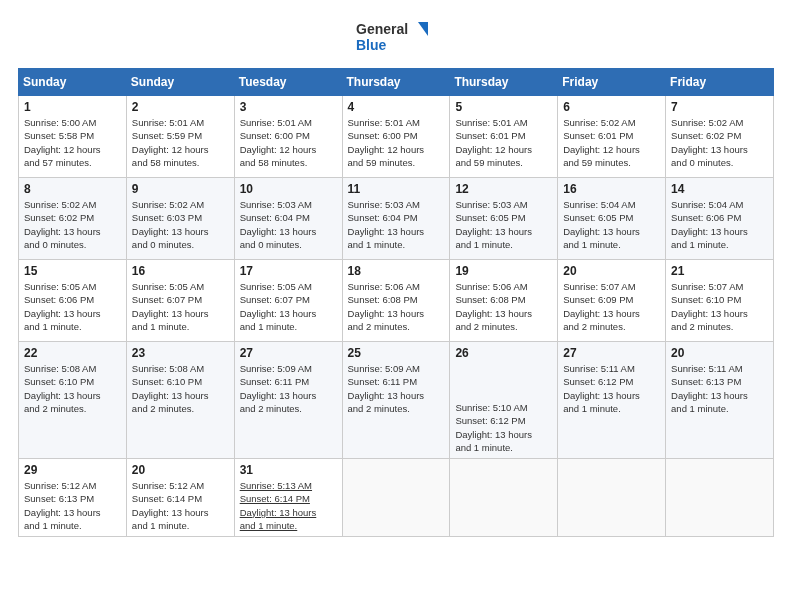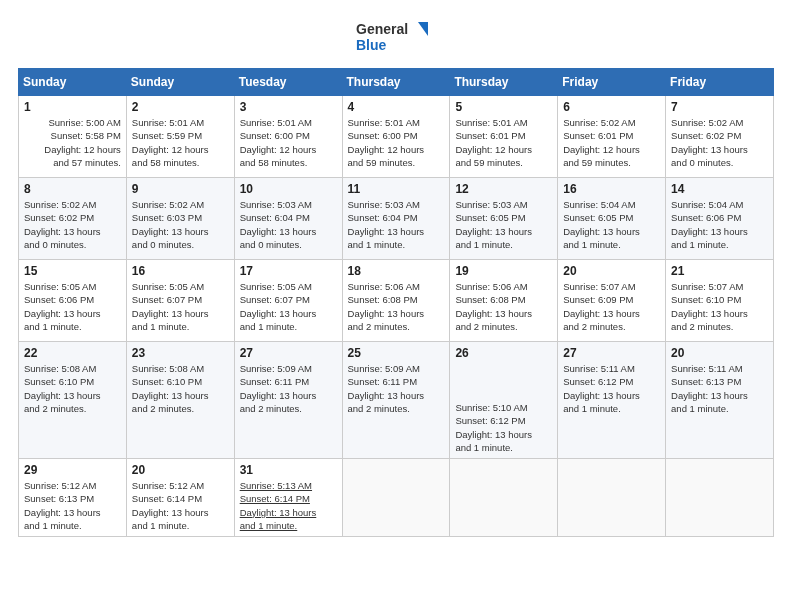--- a/index.html
+++ b/index.html
@@ -114,21 +114,21 @@
           <th>Thursday</th>
           <th>Thursday</th>
           <th>Friday</th>
           <th>Friday</th>
         </tr>
     </thead>
     <tbody id="calendar-body">
     <tr>
           <td>
             <span class="day-number">1</span>
-            <div class="day-info" style="white-space: pre-line; text-align: right;">Sunrise: 5:00 AM
+            <div class="day-info" style="white-space: pre-line;">Sunrise: 5:00 AM
 Sunset: 5:58 PM
 Daylight: 12 hours
 and 57 minutes.</div>
           </td>
           <td>
             <span class="day-number">2</span>
             <div class="day-info" style="white-space: pre-line;">Sunrise: 5:01 AM
 Sunset: 5:59 PM
 Daylight: 12 hours
 and 58 minutes.</div>

